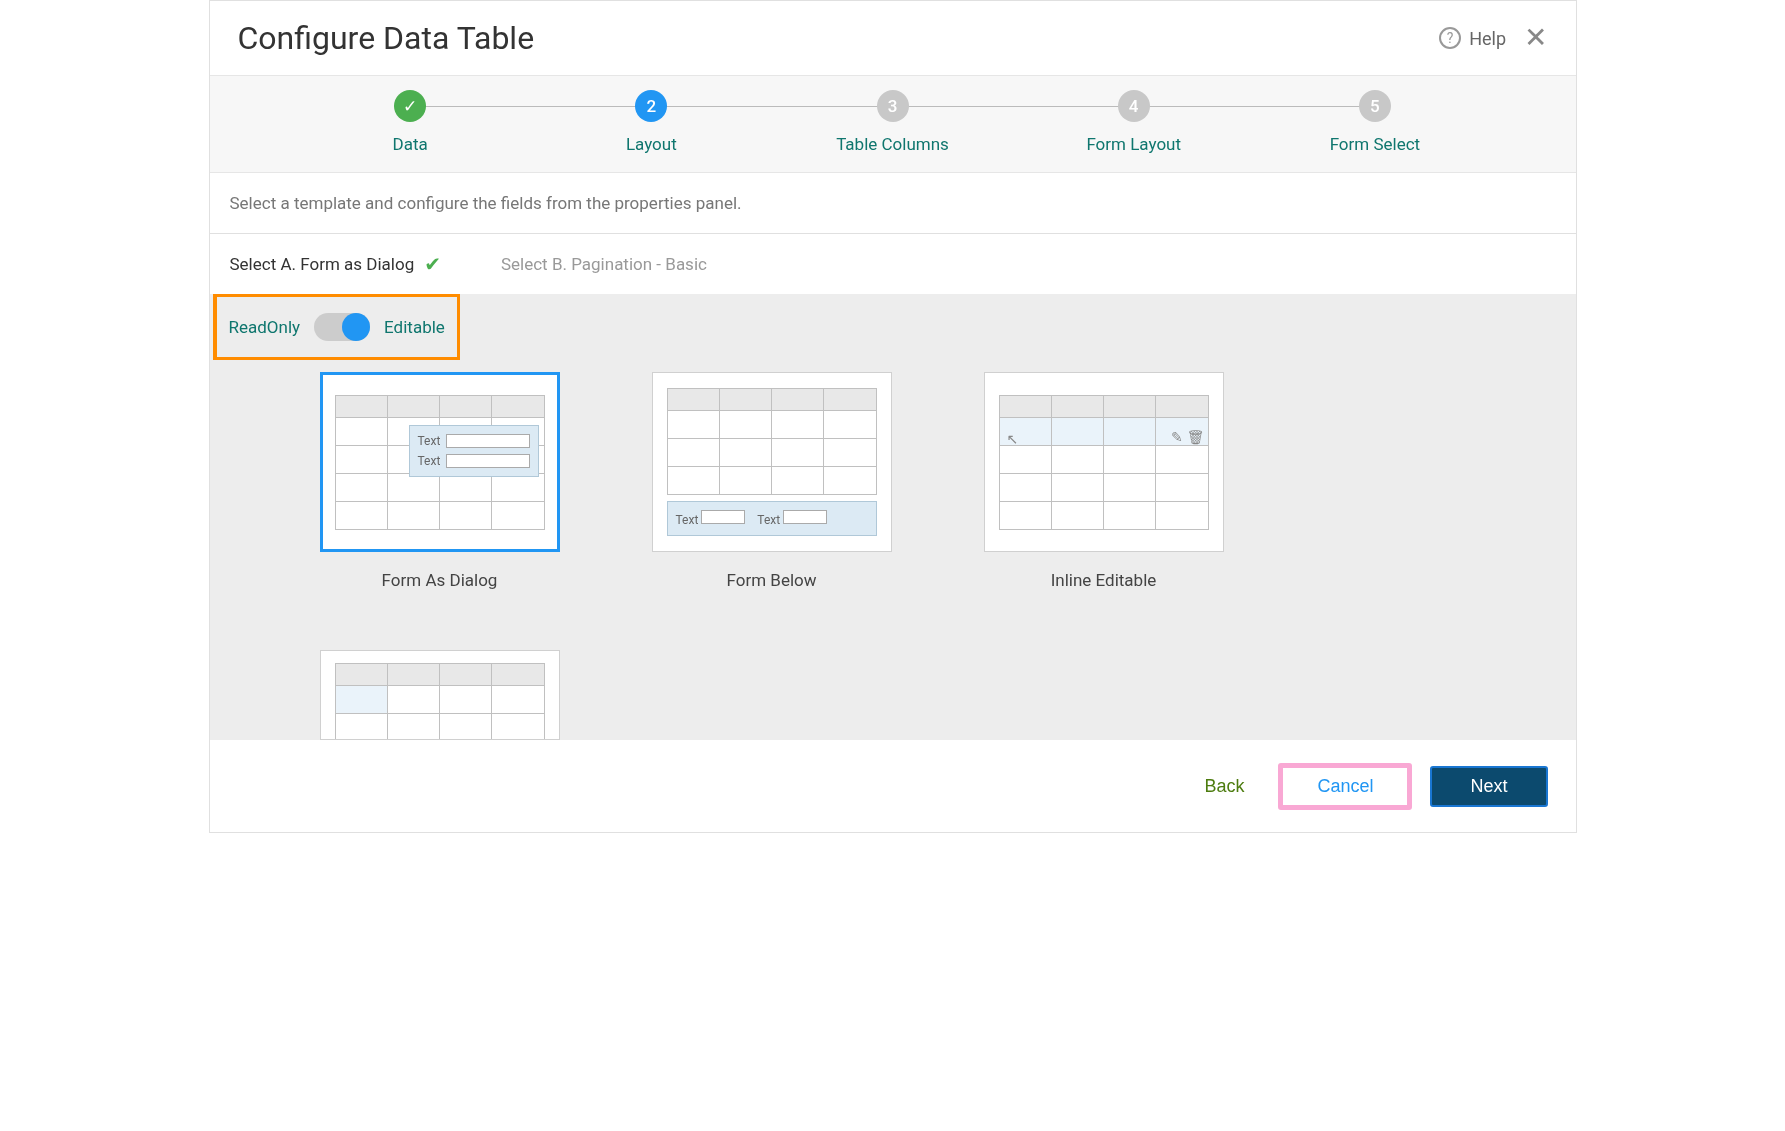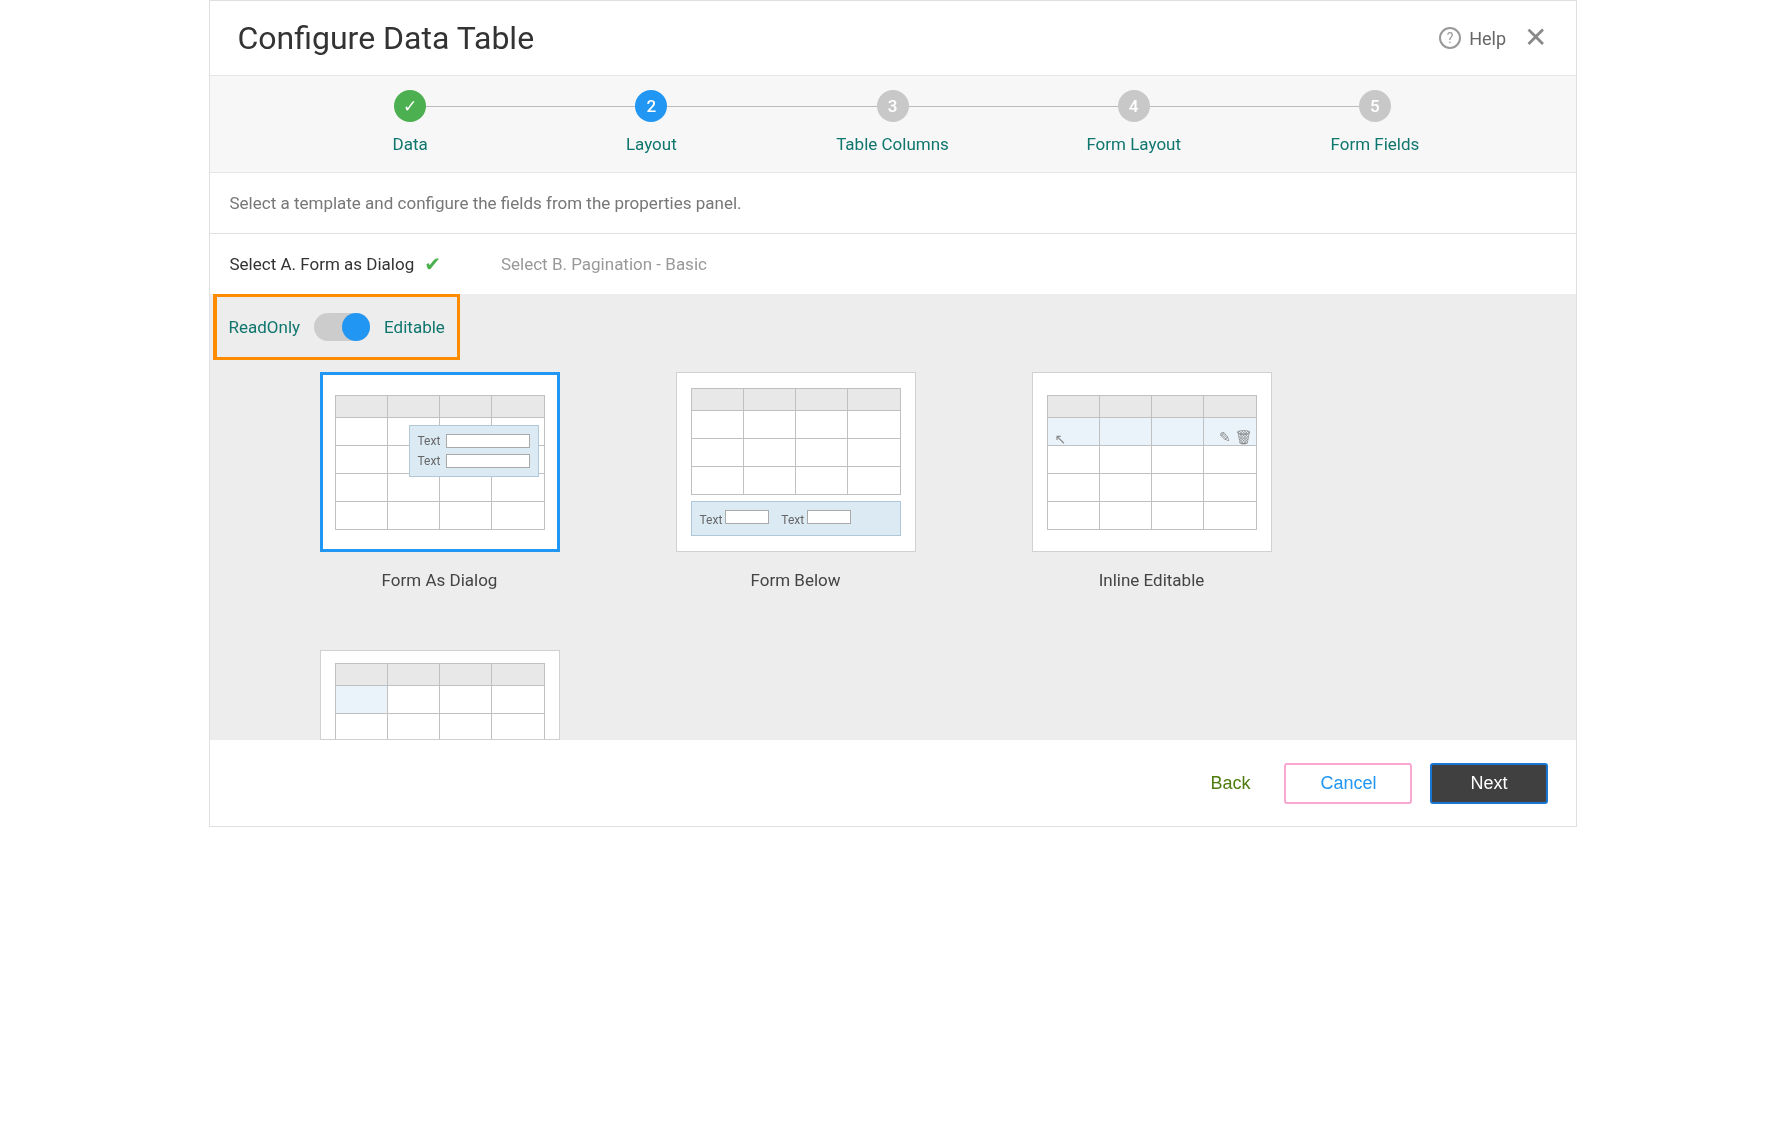--- a/index.html
+++ b/index.html
@@ -29,21 +29,21 @@
     .sel-a { display: flex; align-items: center; gap: 10px; color: #333; }
     .check-icon { color: #4caf50; font-size: 20px; }
     .sel-b { color: #999; }
     
     .options-area { background: #ededed; padding: 0; }
     .toggle-row { display: inline-flex; align-items: center; gap: 14px; padding: 16px 12px; border: 3px solid #ff8c00; border-left: 4px solid #ff8c00; margin: 0 0 0 3px; }
     .toggle-label { font-size: 17px; color: #0f766e; }
     .toggle { width: 56px; height: 28px; background: #ccc; border-radius: 14px; position: relative; cursor: pointer; }
     .toggle-knob { width: 28px; height: 28px; border-radius: 50%; background: #2196f3; position: absolute; right: 0; top: 0; }
     
-    .card-grid { display: flex; gap: 116px; padding: 12px 110px 40px; flex-wrap: wrap; }
+    .card-grid { display: flex; gap: 92px; padding: 12px 110px 40px; flex-wrap: wrap; }
     .card-item { display: flex; flex-direction: column; align-items: center; gap: 18px; cursor: pointer; }
     .card-preview { width: 240px; height: 180px; background: #fff; border: 1px solid #d0d0d0; padding: 12px; display: flex; align-items: center; justify-content: center; position: relative; }
     .card-item.selected .card-preview { border: 3px solid #2196f3; }
     .card-label { font-size: 17px; color: #444; }
     
     .mini-table { border: 1px solid #c0c0c0; width: 210px; border-collapse: collapse; }
     .mini-table td { border: 1px solid #c0c0c0; height: 28px; }
     .mini-table thead td { background: #e8e8e8; height: 22px; }
     
     .dialog-overlay { position: absolute; right: 18px; top: 50px; width: 130px; background: #dceaf4; border: 1px solid #b0c8d8; padding: 8px; }
@@ -56,22 +56,22 @@
     
     .inline-row td { background: #eaf3fa; }
     .inline-icons { position: absolute; right: 18px; top: 56px; display: flex; gap: 4px; font-size: 14px; color: #888; }
     .cursor-ptr { position: absolute; left: 22px; top: 58px; font-size: 14px; color: #888; }
     
     .card-grid-row2 { display: flex; padding: 20px 110px 0; }
     .card-grid-row2 .card-preview { height: 90px; padding-top: 12px; overflow: hidden; align-items: flex-start; }
     
     .footer { display: flex; align-items: center; justify-content: flex-end; gap: 18px; padding: 22px 28px; border-top: 1px solid #fff; background: #fff; }
     .btn-back { background: none; border: none; color: #4d7c0f; font-size: 18px; cursor: pointer; padding: 8px 16px; }
-    .btn-cancel { background: #fff; border: 2px solid #f9a8d4; color: #2196f3; font-size: 18px; cursor: pointer; padding: 8px 34px; border-radius: 3px; }
-    .btn-next { background: #404040; border: 2px solid #1976d2; color: #fff; font-size: 18px; cursor: pointer; padding: 8px 38px; border-radius: 3px; }
+    .btn-cancel { background: #fff; border: 5px solid #f9a8d4; color: #2196f3; font-size: 18px; cursor: pointer; padding: 8px 34px; border-radius: 3px; }
+    .btn-next { background: #0c4a6e; border: 2px solid #1976d2; color: #fff; font-size: 18px; cursor: pointer; padding: 8px 38px; border-radius: 3px; }
   </style>
 </head>
 <body>
 
 <div class="dialog">
 
   <div class="header">
     <div class="header-title">Configure Data Table</div>
     <div class="header-right">
       <a class="help-link">
@@ -102,21 +102,21 @@
       <div class="step-label">Table Columns</div>
       <div class="step-line"></div>
     </div>
     <div class="step">
       <div class="step-circle pending">4</div>
       <div class="step-label">Form Layout</div>
       <div class="step-line"></div>
     </div>
     <div class="step">
       <div class="step-circle pending">5</div>
-      <div class="step-label">Form Fields</div>
+      <div class="step-label">Form Select</div>
     </div>
   </div>
 
   <div class="instruction">Select a template and configure the fields from the properties panel.</div>
 
   <div class="selection-row">
     <div class="sel-a">
       <span>Select A. Form as Dialog</span>
       <span class="check-icon">✔</span>
     </div>

